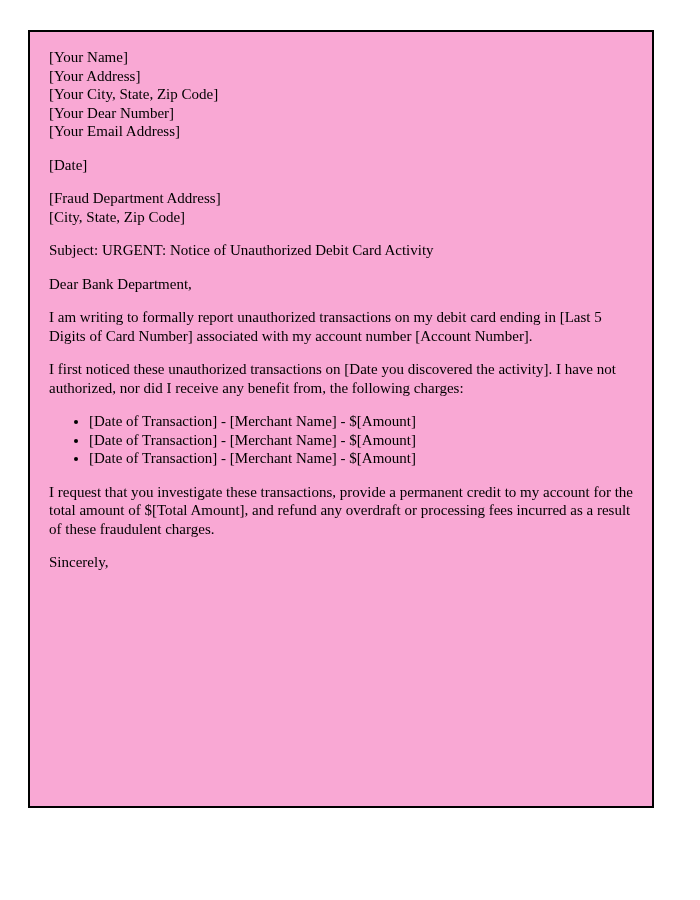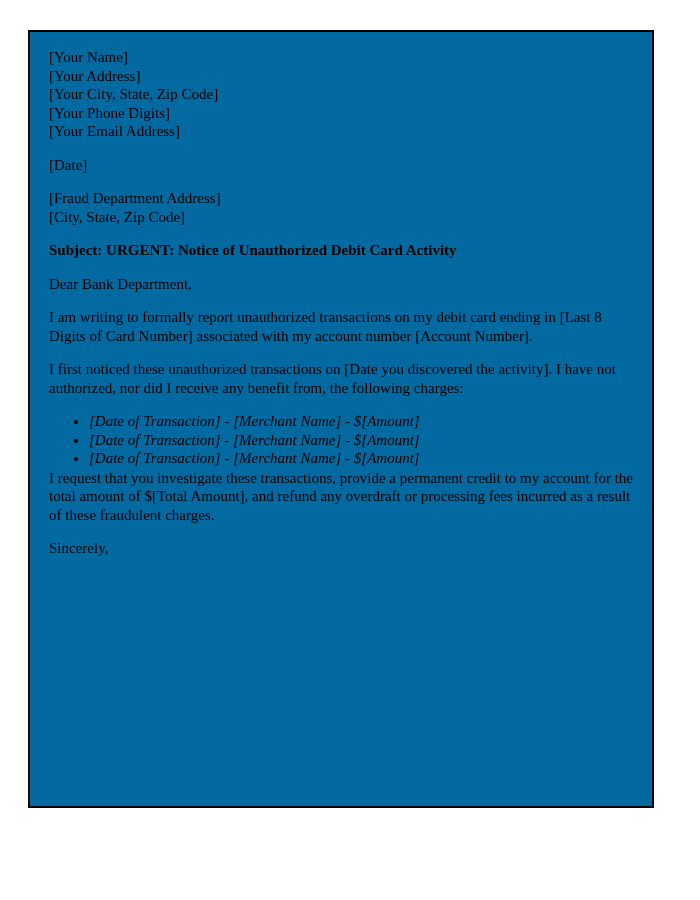--- a/index.html
+++ b/index.html
@@ -9,69 +9,68 @@
     background: #ffffff;
     font-family: "Liberation Serif", "DejaVu Serif", serif;
   }
   .page {
     position: absolute;
     left: 28px;
     top: 30px;
     width: 626px;
     height: 778px;
     border: 2px solid #000000;
-    background: #0369a1;
+    background: #f9a8d4;
     padding: 16px 19px;
     overflow: hidden;
   }
   .line, p, li {
     font-size: 15px;
     line-height: 18.5px;
     color: #000000;
   }
   .block { margin-bottom: 15px; }
-  .subject { font-weight: bold; }
+  .subject { font-weight: normal; }
   ul.bullets {
-    margin: 0 0 1px 0;
+    margin: 0 0 15px 0;
     padding-left: 40px;
-    font-style: italic;
   }
   ul.bullets li { list-style-type: disc; }
 </style>
 </head>
 <body>
 
 <div class="page">
 
   <div class="block">
     <div class="line">[Your Name]</div>
     <div class="line">[Your Address]</div>
     <div class="line">[Your City, State, Zip Code]</div>
-    <div class="line">[Your Phone Digits]</div>
+    <div class="line">[Your Dear Number]</div>
     <div class="line">[Your Email Address]</div>
   </div>
 
   <div class="block">
     <div class="line">[Date]</div>
   </div>
 
   <div class="block">
     <div class="line">[Fraud Department Address]</div>
     <div class="line">[City, State, Zip Code]</div>
   </div>
 
   <div class="block">
     <div class="line subject">Subject: URGENT: Notice of Unauthorized Debit Card Activity</div>
   </div>
 
   <div class="block">
     <div class="line">Dear Bank Department,</div>
   </div>
 
-  <p class="block">I am writing to formally report unauthorized transactions on my debit card ending in [Last 8 Digits of Card Number] associated with my account number [Account Number].</p>
+  <p class="block">I am writing to formally report unauthorized transactions on my debit card ending in [Last 5 Digits of Card Number] associated with my account number [Account Number].</p>
 
   <p class="block">I first noticed these unauthorized transactions on [Date you discovered the activity]. I have not authorized, nor did I receive any benefit from, the following charges:</p>
 
   <ul class="bullets">
     <li>[Date of Transaction] - [Merchant Name] - $[Amount]</li>
     <li>[Date of Transaction] - [Merchant Name] - $[Amount]</li>
     <li>[Date of Transaction] - [Merchant Name] - $[Amount]</li>
   </ul>
 
 

